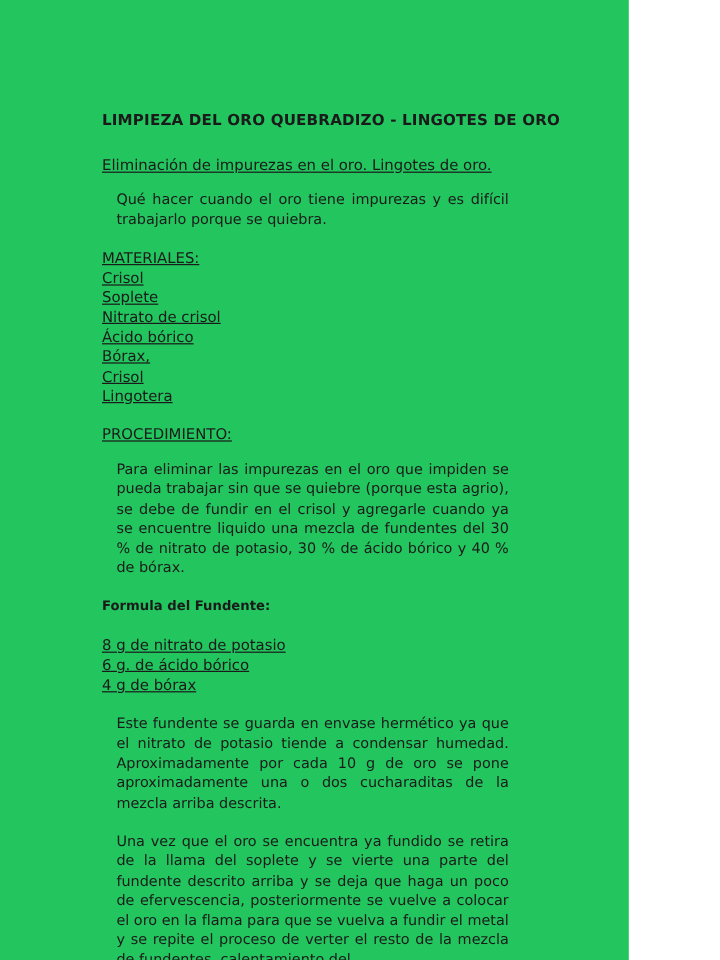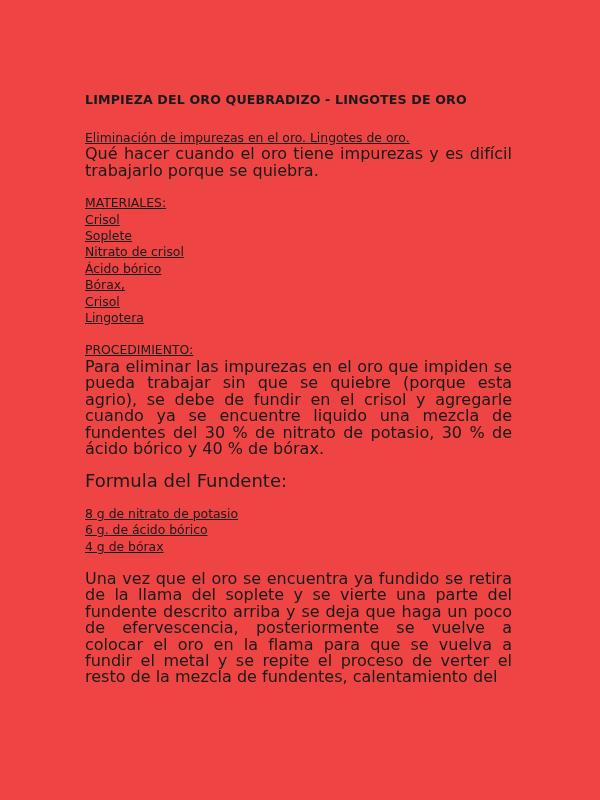--- a/index.html
+++ b/index.html
@@ -11,23 +11,23 @@
     width: 600px;
     height: 800px;
     background: #ffffff;
     font-family: "DejaVu Sans", "Liberation Sans", sans-serif;
     color: #1a1a1a;
     overflow: hidden;
   }
 
   .page {
     position: relative;
-    width: 600px;
+    width: 524px;
     height: 800px;
-    background: #ef4444;
+    background: #22c55e;
     box-sizing: border-box;
     padding: 92px 88px 0 85px;
   }
 
   .doc-title {
     font-size: 12.6px;
     font-weight: bold;
     letter-spacing: 0.15px;
     line-height: 16px;
     margin: 0 0 22px 0;
@@ -40,38 +40,38 @@
     line-height: 16.4px;
   }
 
   .block:last-child {
     margin-bottom: 0;
   }
 
   .para {
     text-align: justify;
     text-justify: inter-word;
-    margin: 0;
-    font-size: 16px;
+    margin: 12px;
+    font-size: 12px;
     line-height: 16.4px;
   }
 
   .lines {
     margin: 0;
     text-decoration: underline;
   }
 
   .lines .line {
     display: block;
     white-space: pre-wrap;
   }
 
   .subhead {
-    font-weight: normal;
-    font-size: 18px;
+    font-weight: bold;
+    font-size: 11px;
     line-height: 16.4px;
     margin: 0 0 16px 0;
   }
 </style>
 </head>
 <body>
 
 <div class="page">
 
   <h1 class="doc-title">LIMPIEZA DEL ORO QUEBRADIZO - LINGOTES DE ORO</h1>
@@ -105,18 +105,21 @@
 
   <div class="block">
     <div class="subhead">Formula del Fundente:</div>
     <div class="lines">
       <span class="line">8 g de nitrato de potasio</span>
       <span class="line">6 g. de ácido bórico</span>
       <span class="line">4 g de bórax</span>
     </div>
   </div>
 
+  <div class="block">
+    <p class="para">Este fundente se guarda en envase hermético ya que el nitrato de potasio tiende a condensar humedad. Aproximadamente por cada 10 g de oro se pone aproximadamente una o dos cucharaditas de la mezcla arriba descrita.</p>
+  </div>
 
   <div class="block">
     <p class="para">Una vez que el oro se encuentra ya fundido se retira de la llama del soplete y se vierte una parte del fundente descrito arriba y se deja que haga un poco de efervescencia, posteriormente se vuelve a colocar el oro en la flama para que se vuelva a fundir el metal y se repite el proceso de verter el resto de la mezcla de fundentes, calentamiento del</p>
   </div>
 
 </div>
 
 </body></html>

